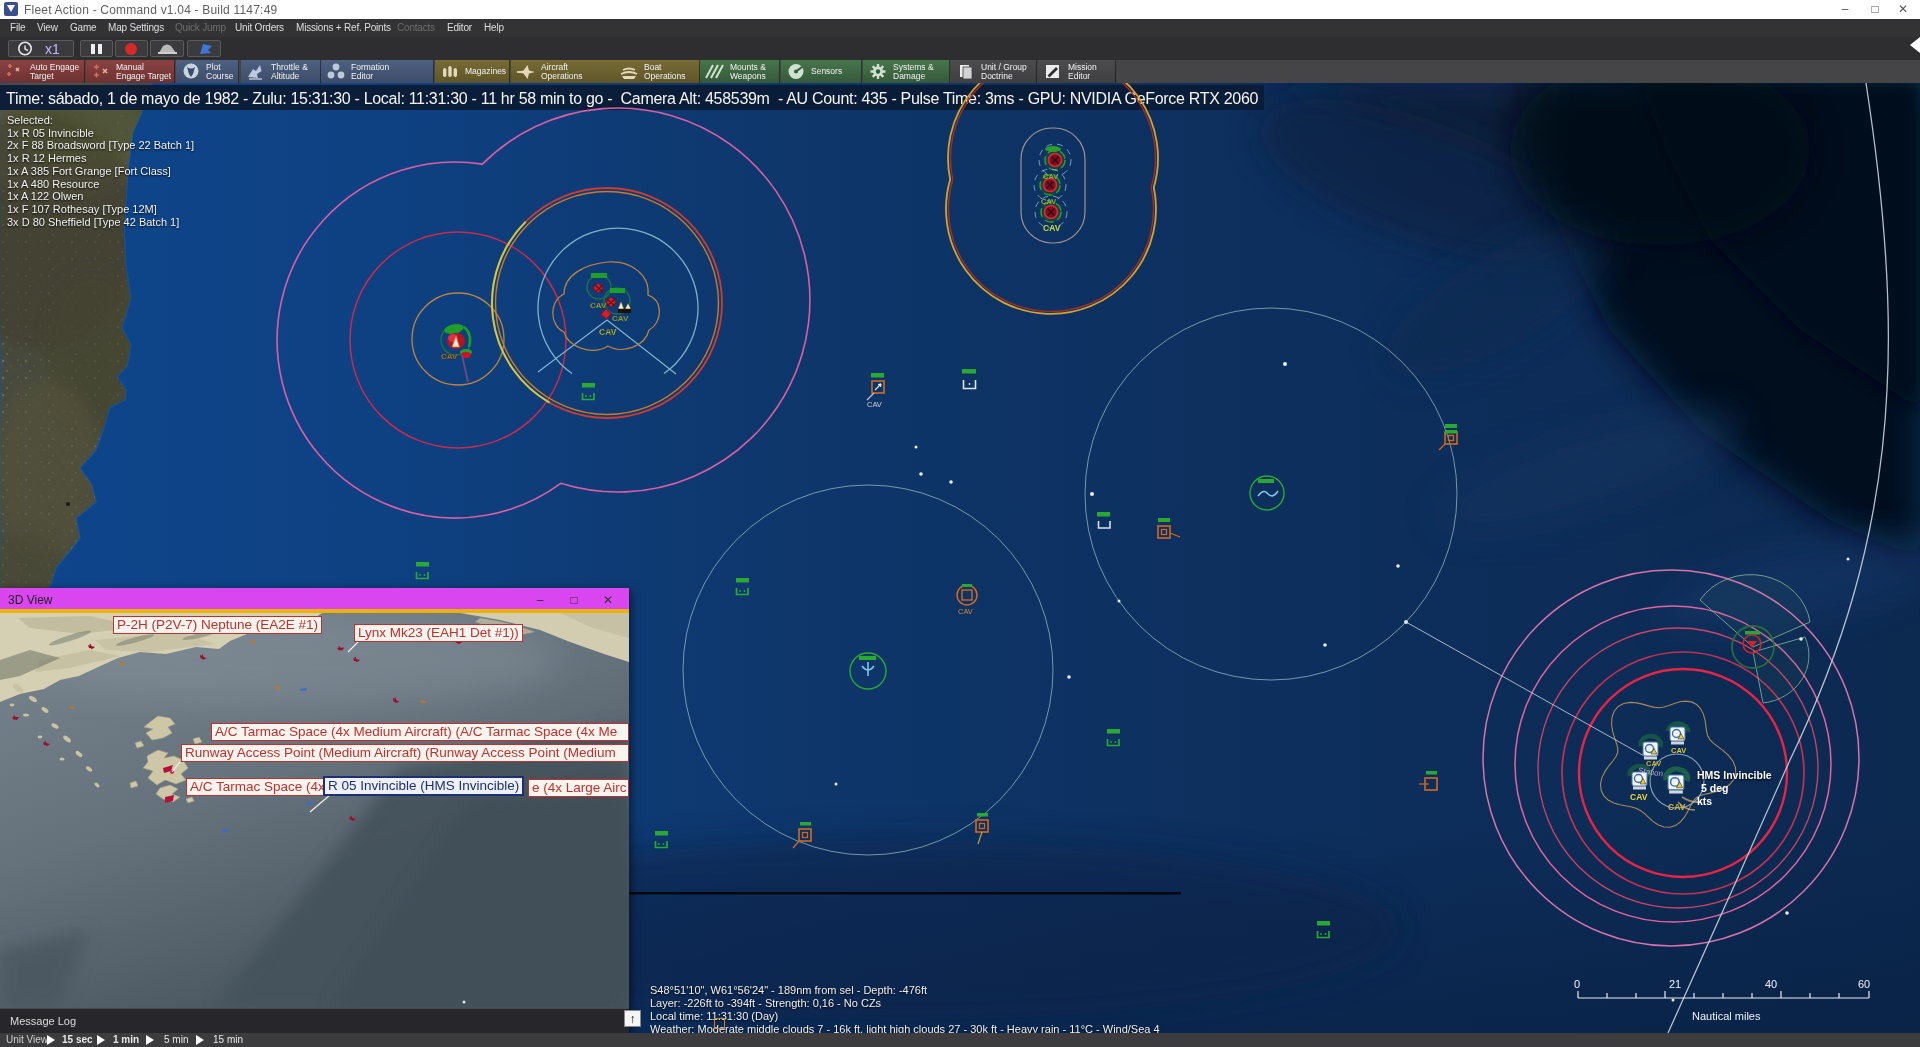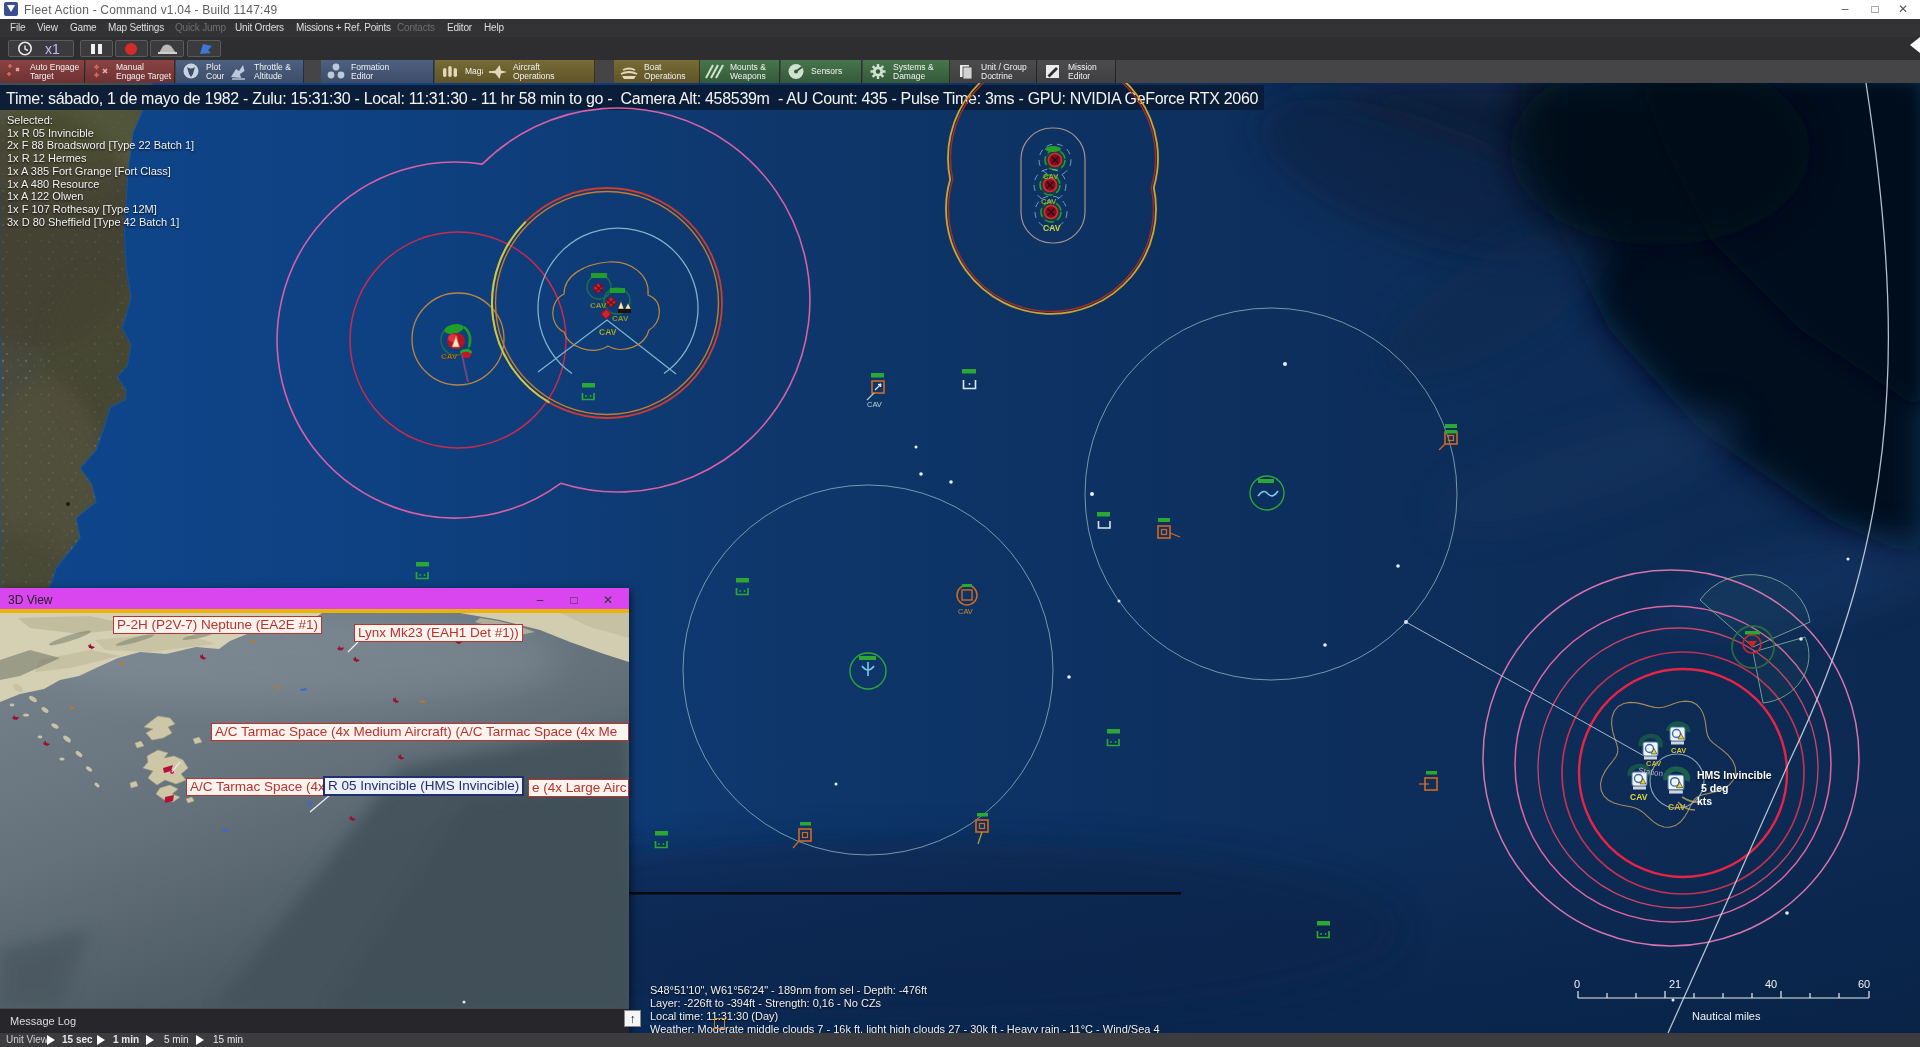--- a/index.html
+++ b/index.html
@@ -418,21 +418,21 @@
       <span class="lbl">Manual
 Engage Target</span>
       </div>
     <div class="tbtn" style="left:176px;width:63px;background:linear-gradient(#4e6181,#3d4c68)">
       <svg class="ic" viewBox="0 0 22 19">
           <circle cx="11" cy="9" r="7.5" fill="#c9d4e2"></circle>
           <path d="M7 5 Q11 8 15 5 L13 12 L11 15 L9 12 Z" fill="#3d4c68"></path>
         </svg>
       <span class="lbl">Plot Course</span>
       </div>
-    <div class="tbtn" style="left:224px;width:80px;background:linear-gradient(#4e6181,#3d4c68)">
+    <div class="tbtn" style="left:241px;width:80px;background:linear-gradient(#4e6181,#3d4c68)">
       <svg class="ic" viewBox="0 0 22 19">
           <path d="M3 15 L8 7 L11 9 L15 3 L16.5 9 L12 12 L13 16 Z" fill="#bcc9da"></path>
           <path d="M4 17 h13" stroke="#bcc9da" stroke-width="1.4"></path>
         </svg>
       <span class="lbl">Throttle &amp;
 Altitude</span>
       </div>
     <div class="tbtn" style="left:321px;width:113px;background:linear-gradient(#4e6181,#3d4c68)">
       <svg class="ic" viewBox="0 0 22 19">
           <g fill="#bcc9da">
@@ -447,21 +447,21 @@
     <div class="tbtn" style="left:435px;width:75px;background:linear-gradient(#776c36,#5e5427)">
       <svg class="ic" viewBox="0 0 22 19">
           <g fill="#e3d9b8">
             <rect x="4" y="6" width="3.4" height="9" rx="1.7"></rect>
             <rect x="9.3" y="4" width="3.4" height="11" rx="1.7"></rect>
             <rect x="14.6" y="6" width="3.4" height="9" rx="1.7"></rect>
           </g>
         </svg>
       <span class="lbl">Magazines</span>
       </div>
-    <div class="tbtn" style="left:483px;width:112px;background:linear-gradient(#776c36,#5e5427)">
+    <div class="tbtn" style="left:511px;width:112px;background:linear-gradient(#776c36,#5e5427)">
       <svg class="ic" viewBox="0 0 22 19">
           <path d="M1 10 L8.5 8.5 L12.5 3 L14 8.5 L20 10 L14 11.5 L12.5 17 L8.5 11.5 Z" fill="#e3d9b8"></path>
           <path d="M2 10 h5" stroke="#e3d9b8" stroke-width="1.5"></path>
         </svg>
       <span class="lbl">Aircraft
 Operations</span>
       </div>
     <div class="tbtn" style="left:614px;width:86px;background:linear-gradient(#776c36,#5e5427)">
       <svg class="ic" viewBox="0 0 22 19">
           <path d="M3 12 Q11 8 19 12 M5 8 Q11 5 17 8" stroke="#e3d9b8" stroke-width="1.8" fill="none"></path>
@@ -638,20 +638,21 @@
 
       <path d="M180 762 L172 772 M330 795 L310 812 M360 640 L348 652" stroke="#f0f0f0" stroke-width="1.2" fill="none"></path>
     </svg>
     <div id="msglog">
         <span class="t">Message Log</span>
       </div>
   </div>
   <div class="abs lab" style="left:113px;top:616px">P-2H (P2V-7) Neptune (EA2E #1)</div>
   <div class="abs lab" style="left:354px;top:624px">Lynx Mk23 (EAH1 Det #1))</div>
   <div class="abs lab" style="left:211px;top:723px;width:418px">A/C Tarmac Space (4x Medium Aircraft) (A/C Tarmac Space (4x Me</div>
+  <div class="abs lab" style="left:181px;top:744px;width:448px">Runway Access Point (Medium Aircraft) (Runway Access Point (Medium</div>
   <div class="abs lab" style="left:186px;top:778px">A/C Tarmac Space (4x</div>
   <div class="abs lab" style="left:528px;top:779px;width:101px">e (4x Large Airc</div>
   <div class="abs lab blue" style="left:323px;top:776px">R 05 Invincible (HMS Invincible)</div>
   <div class="abs" id="uparrow">↑</div>
 
   <div class="abs" id="bottombar">
     <span style="left:6px;color:#cfcfcf">Unit View</span>
     <i class="tri" style="left:47px"></i>
       <span style="left:62px;font-weight:bold">15 sec</span>
     <i class="tri" style="left:97px"></i>

